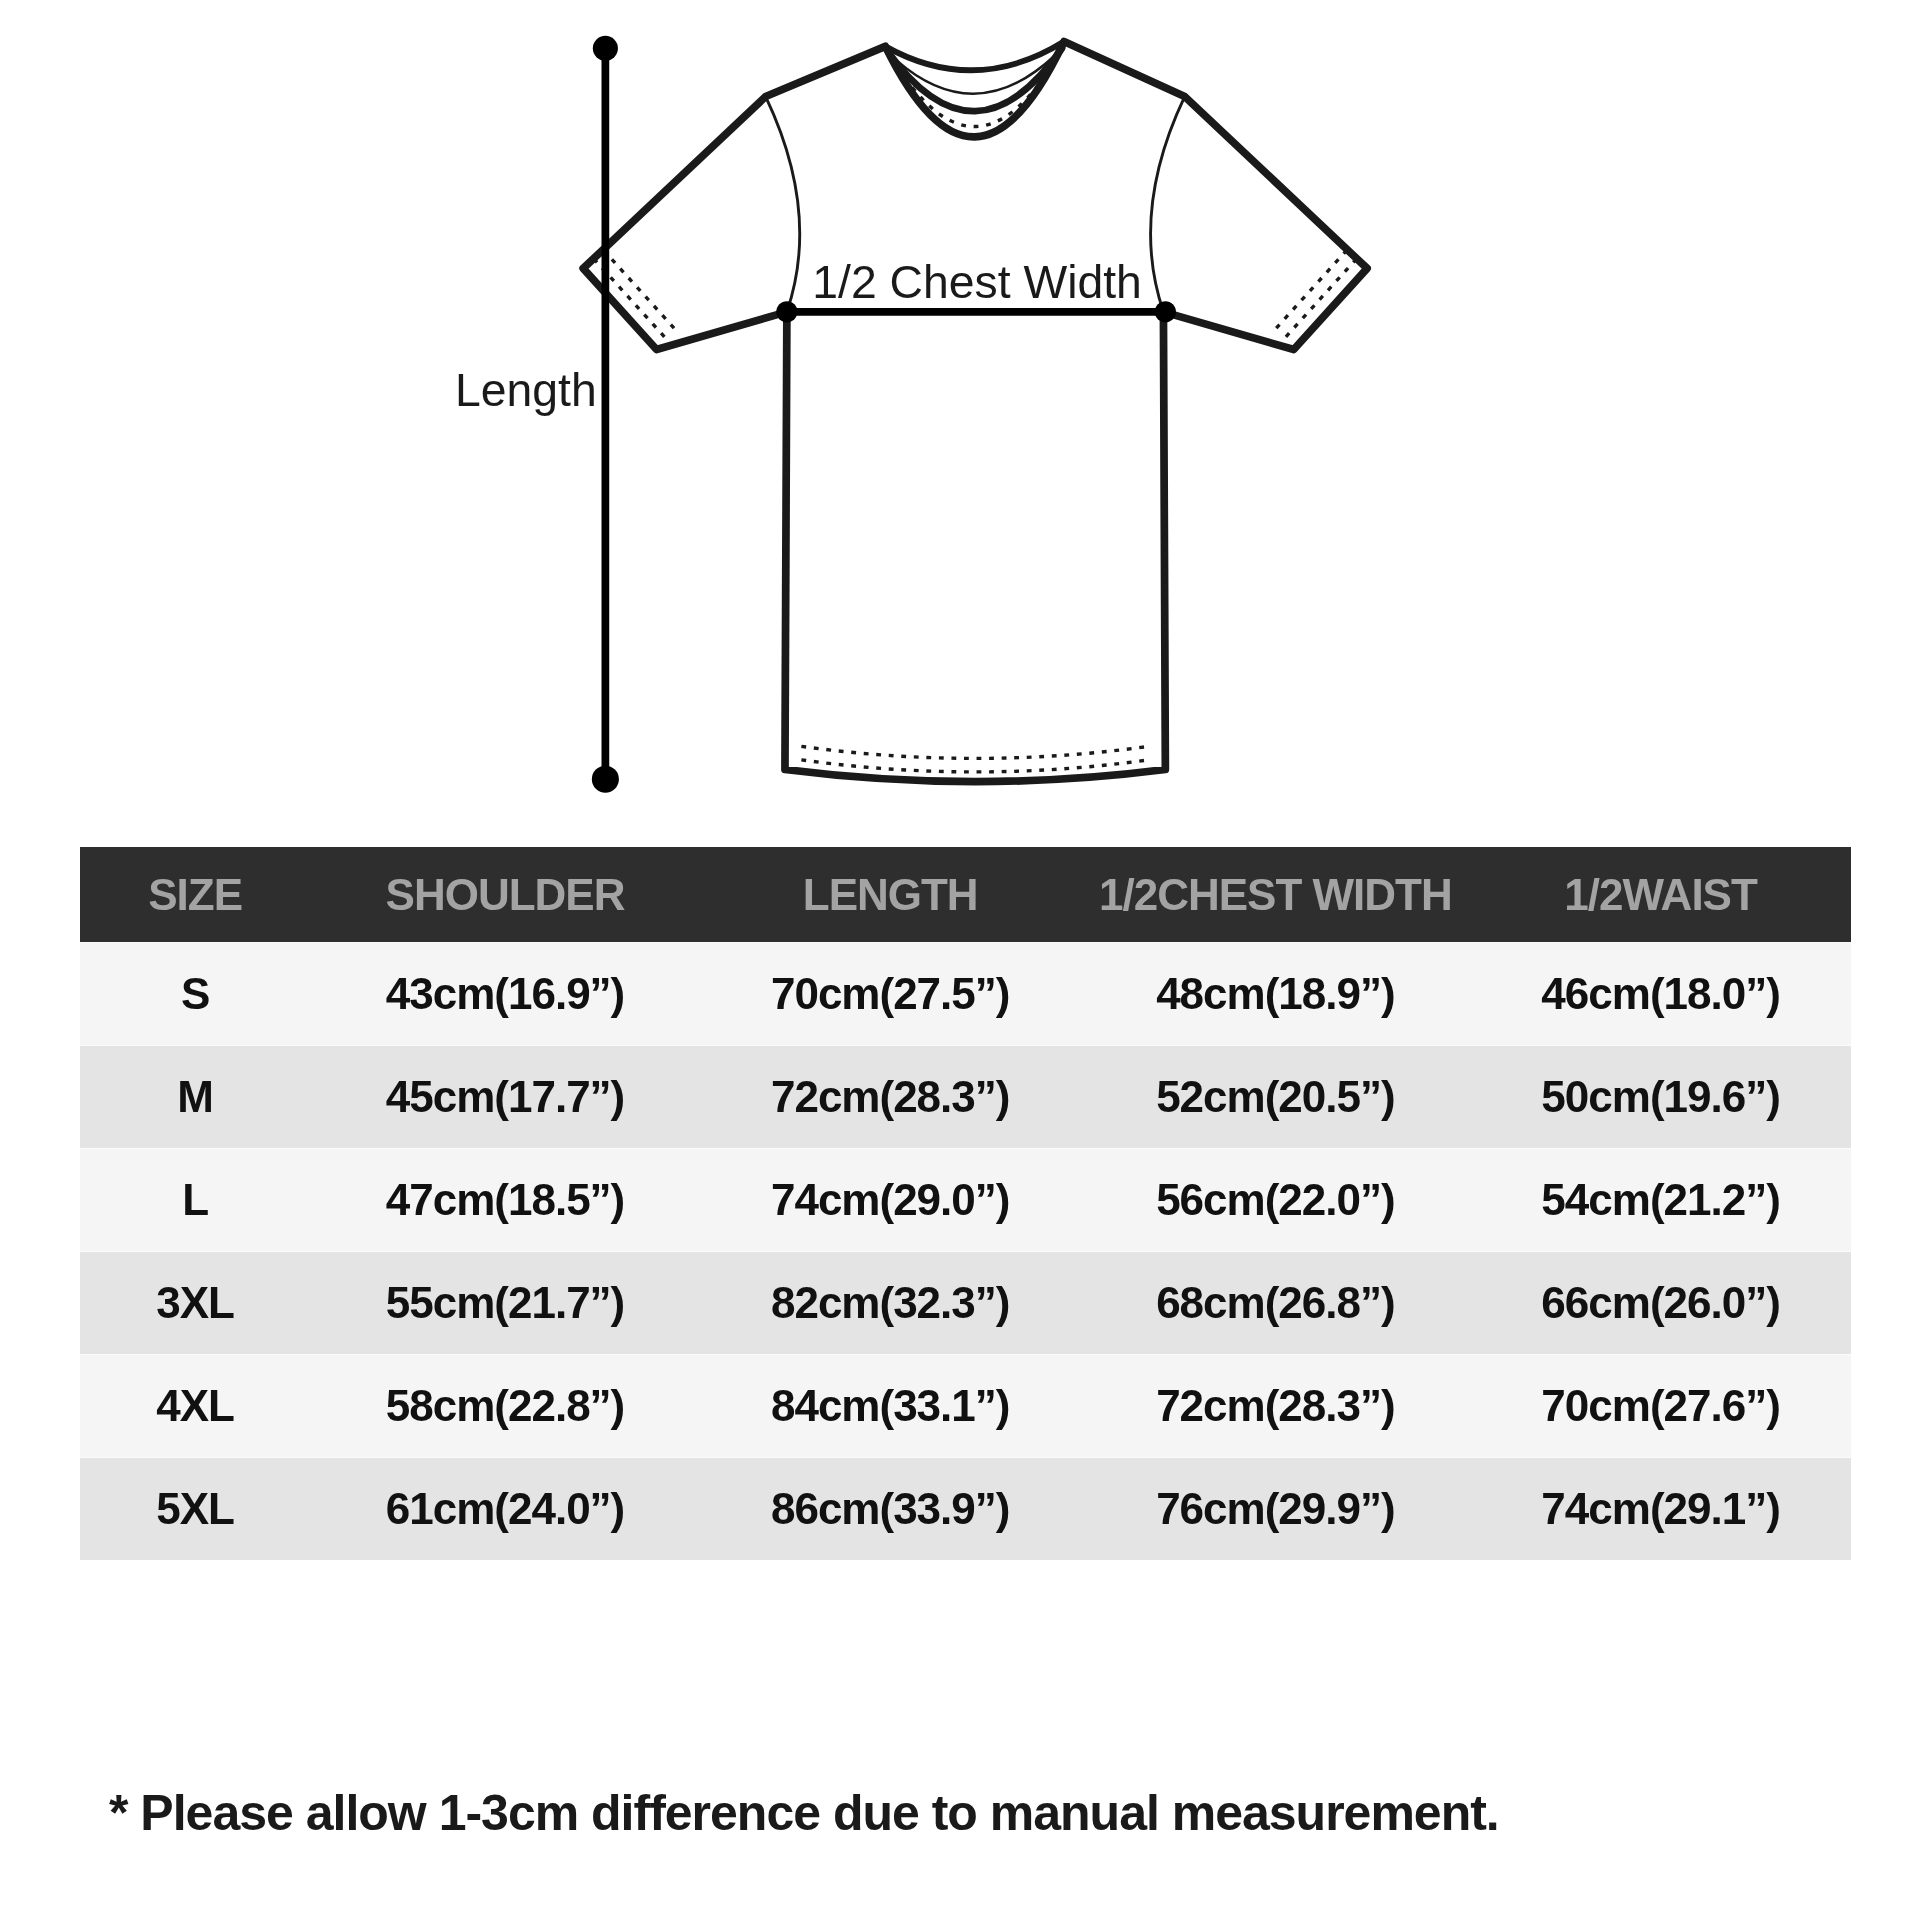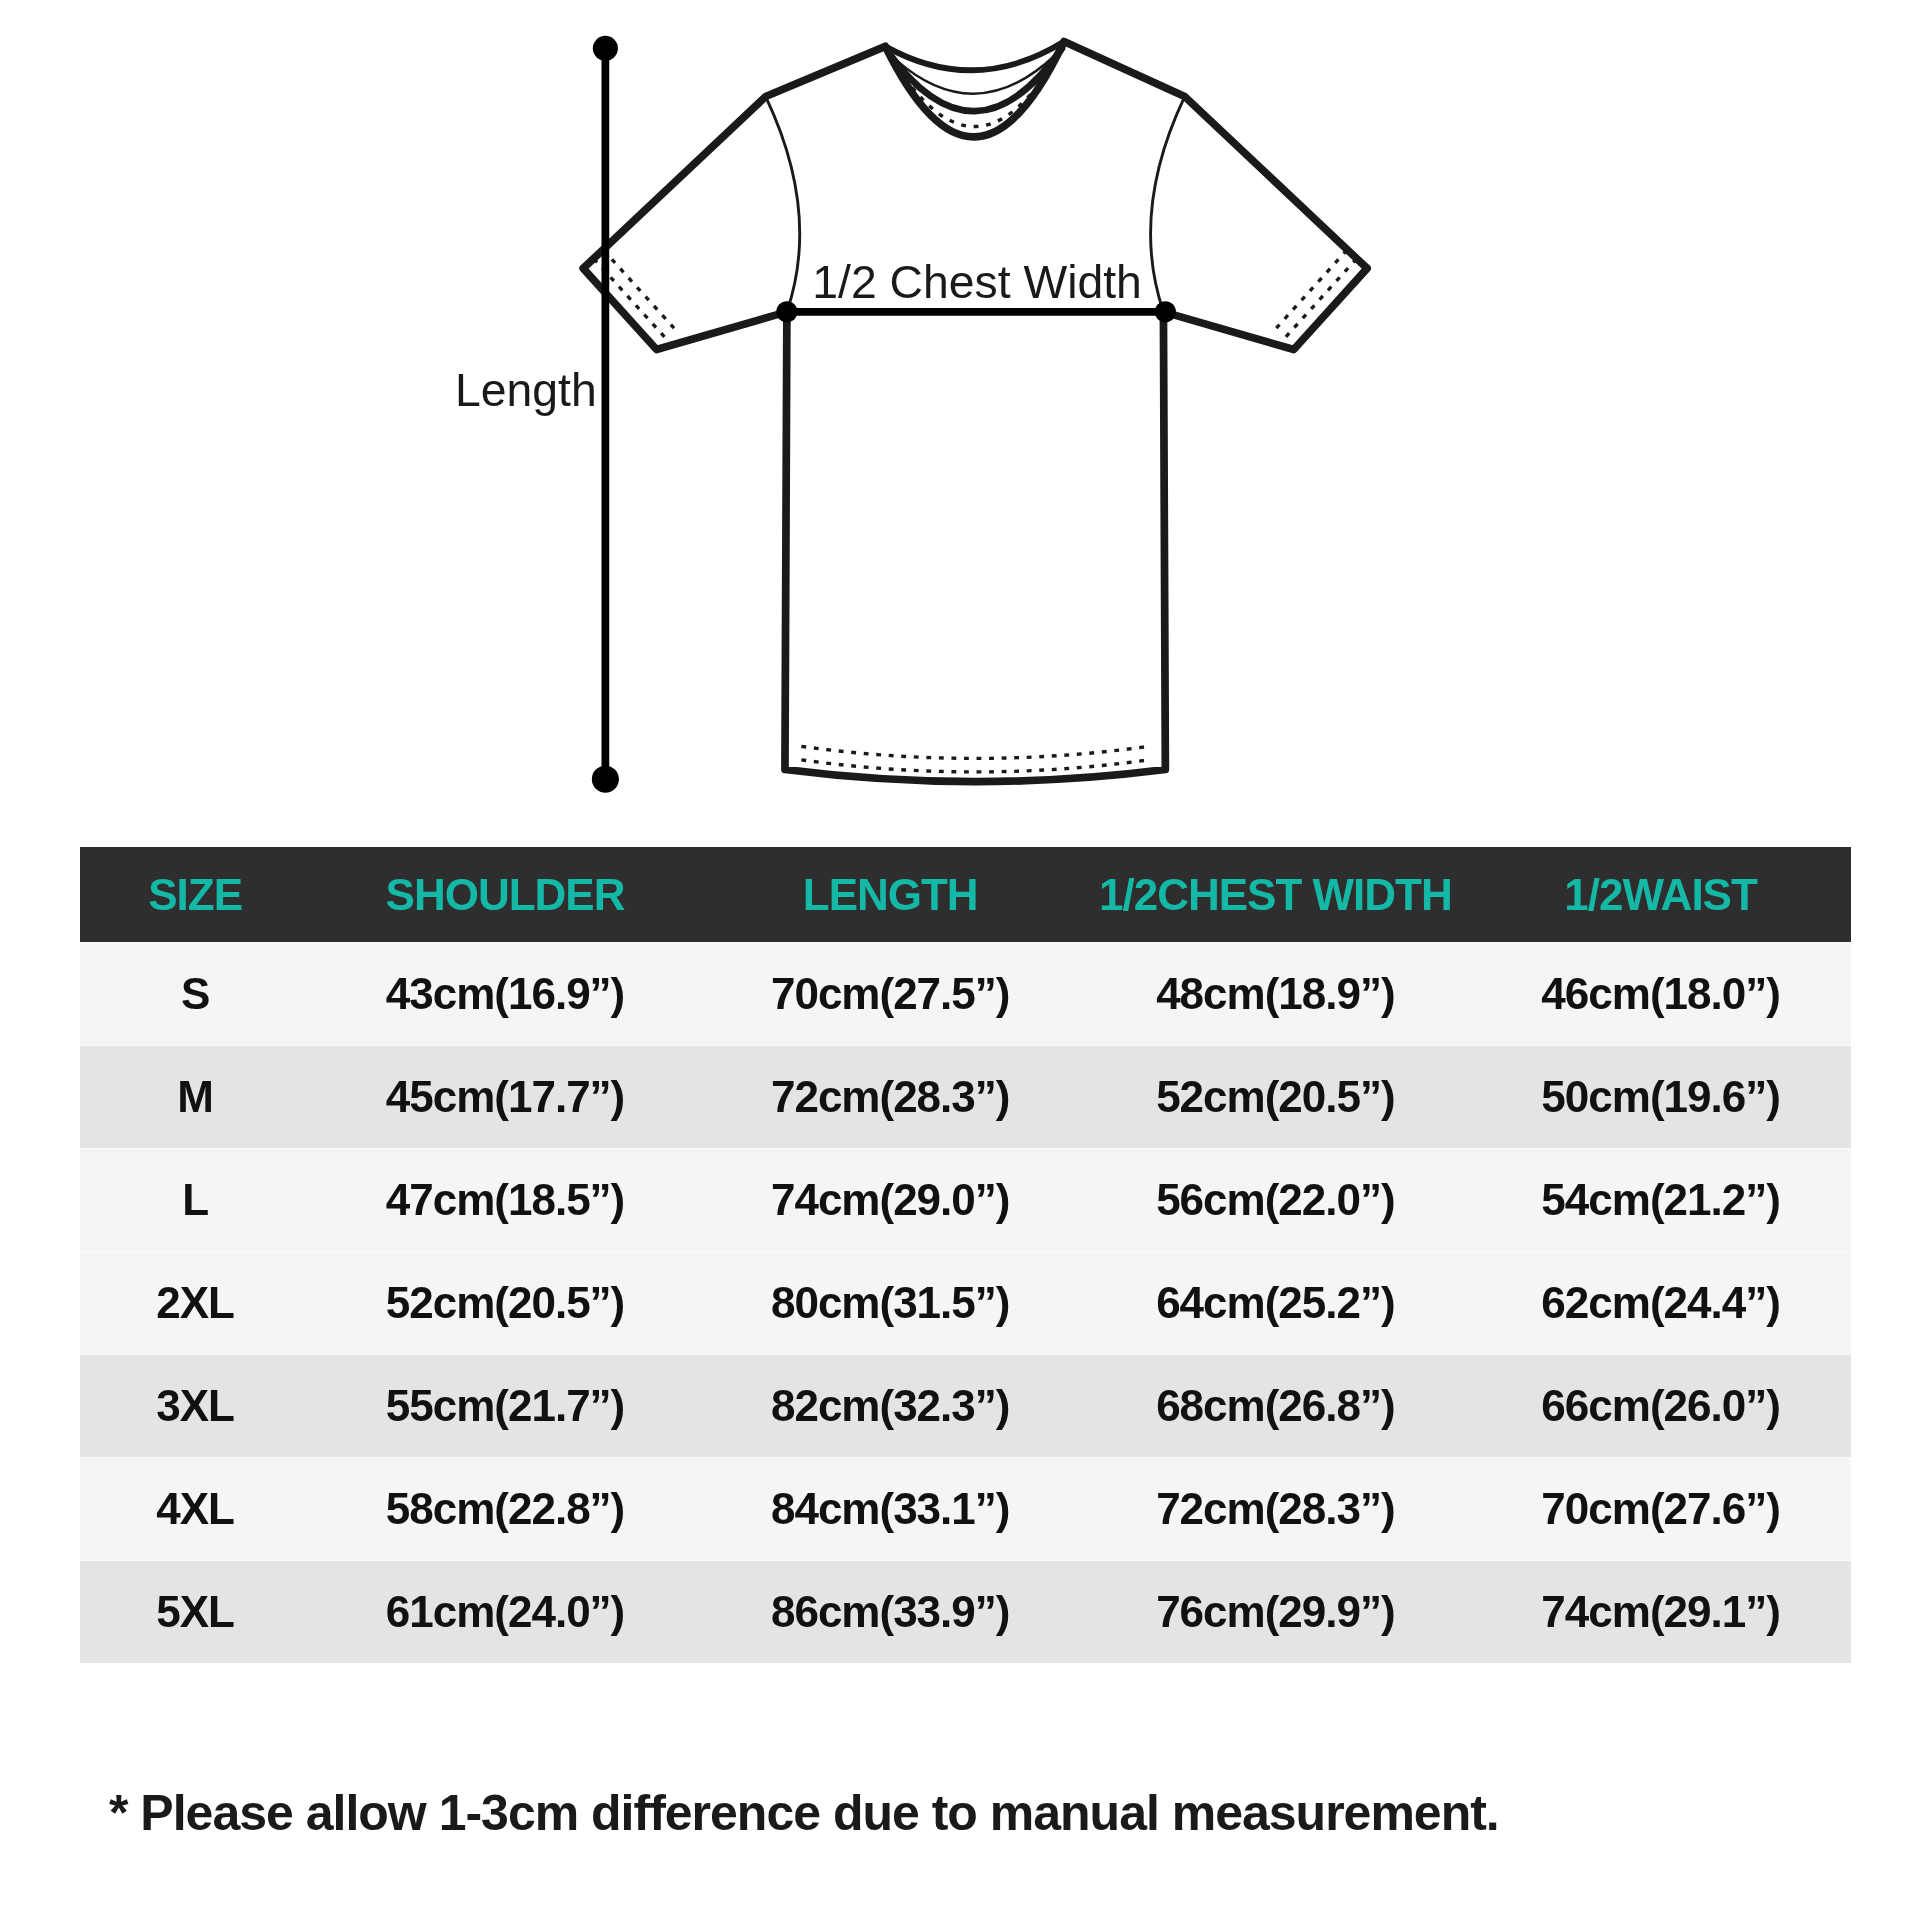--- a/index.html
+++ b/index.html
@@ -25,21 +25,21 @@
   .size-table{
     position:absolute;left:80px;top:847px;width:1771px;
     border-collapse:collapse;table-layout:fixed;
   }
   .size-table col.c1{width:13%;}
   .size-table col.c2{width:22%;}
   .size-table col.c3{width:21.5%;}
   .size-table col.c4{width:22%;}
   .size-table col.c5{width:21.5%;}
   .size-table th{
-    height:93px;background:#2e2e2e;color:#14b8a6;
+    height:93px;background:#2e2e2e;color:#a3a3a3;
     font-size:44px;font-weight:bold;text-align:center;vertical-align:middle;
     letter-spacing:-1px;
   }
   .size-table td{
     height:100px;font-size:44px;font-weight:bold;color:#111111;
     text-align:center;vertical-align:middle;letter-spacing:-1px;
   }
   .size-table tbody tr.light{background:#f5f5f5;}
   .size-table tbody tr.dark{background:#e4e4e4;}
   .size-table tbody tr{border-top:1.9px solid #fbfbfb;}
@@ -127,27 +127,20 @@
         <td>52cm(20.5”)</td>
         <td>50cm(19.6”)</td>
       </tr>
       <tr class="light">
         <td>L</td>
         <td>47cm(18.5”)</td>
         <td>74cm(29.0”)</td>
         <td>56cm(22.0”)</td>
         <td>54cm(21.2”)</td>
       </tr>
-      <tr class="light">
-        <td>2XL</td>
-        <td>52cm(20.5”)</td>
-        <td>80cm(31.5”)</td>
-        <td>64cm(25.2”)</td>
-        <td>62cm(24.4”)</td>
-      </tr>
       <tr class="dark">
         <td>3XL</td>
         <td>55cm(21.7”)</td>
         <td>82cm(32.3”)</td>
         <td>68cm(26.8”)</td>
         <td>66cm(26.0”)</td>
       </tr>
       <tr class="light">
         <td>4XL</td>
         <td>58cm(22.8”)</td>

